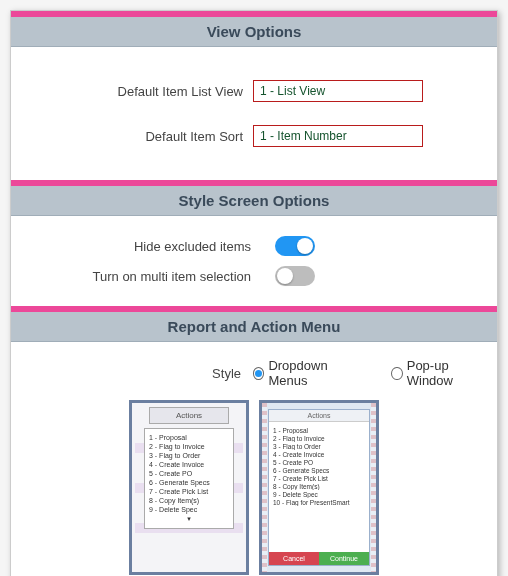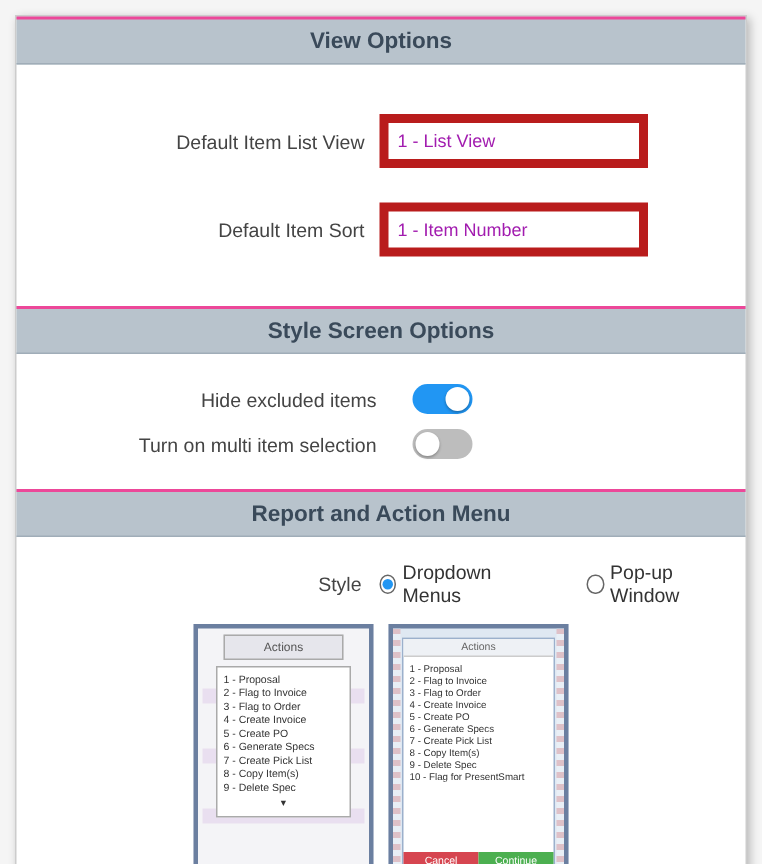--- a/index.html
+++ b/index.html
@@ -16,46 +16,46 @@
     border: 1px solid #ccc;
     box-shadow: 2px 2px 6px rgba(0,0,0,0.25);
   }
   .section-header {
     background: #b8c3cc;
     color: #3a4a5a;
     font-weight: bold;
     font-size: 15px;
     text-align: center;
     padding: 6px 0;
-    border-top: 2px solid #ec4899;
+    border-top: 6px solid #ec4899;
     border-bottom: 1px solid #a0adb8;
   }
   .section-body {
     padding: 10px 12px;
   }
   .form-row {
     display: flex;
     align-items: center;
     margin: 23px 0;
   }
   .form-label {
     flex: 0 0 230px;
     text-align: right;
     padding-right: 10px;
     color: #444;
     font-size: 13px;
   }
   .form-select {
     flex: 0 0 170px;
-    height: 36px;
-    border: 6px solid #b91c1c;
+    height: 22px;
+    border: 1px solid #b91c1c;
     padding: 2px 6px;
     font-size: 12px;
     background: #fff;
-    color: #a21caf;
+    color: #14532d;
   }
   .toggle-row {
     display: flex;
     align-items: center;
     margin: 10px 0;
   }
   .toggle-label {
     flex: 0 0 252px;
     text-align: right;
     padding-right: 24px;

